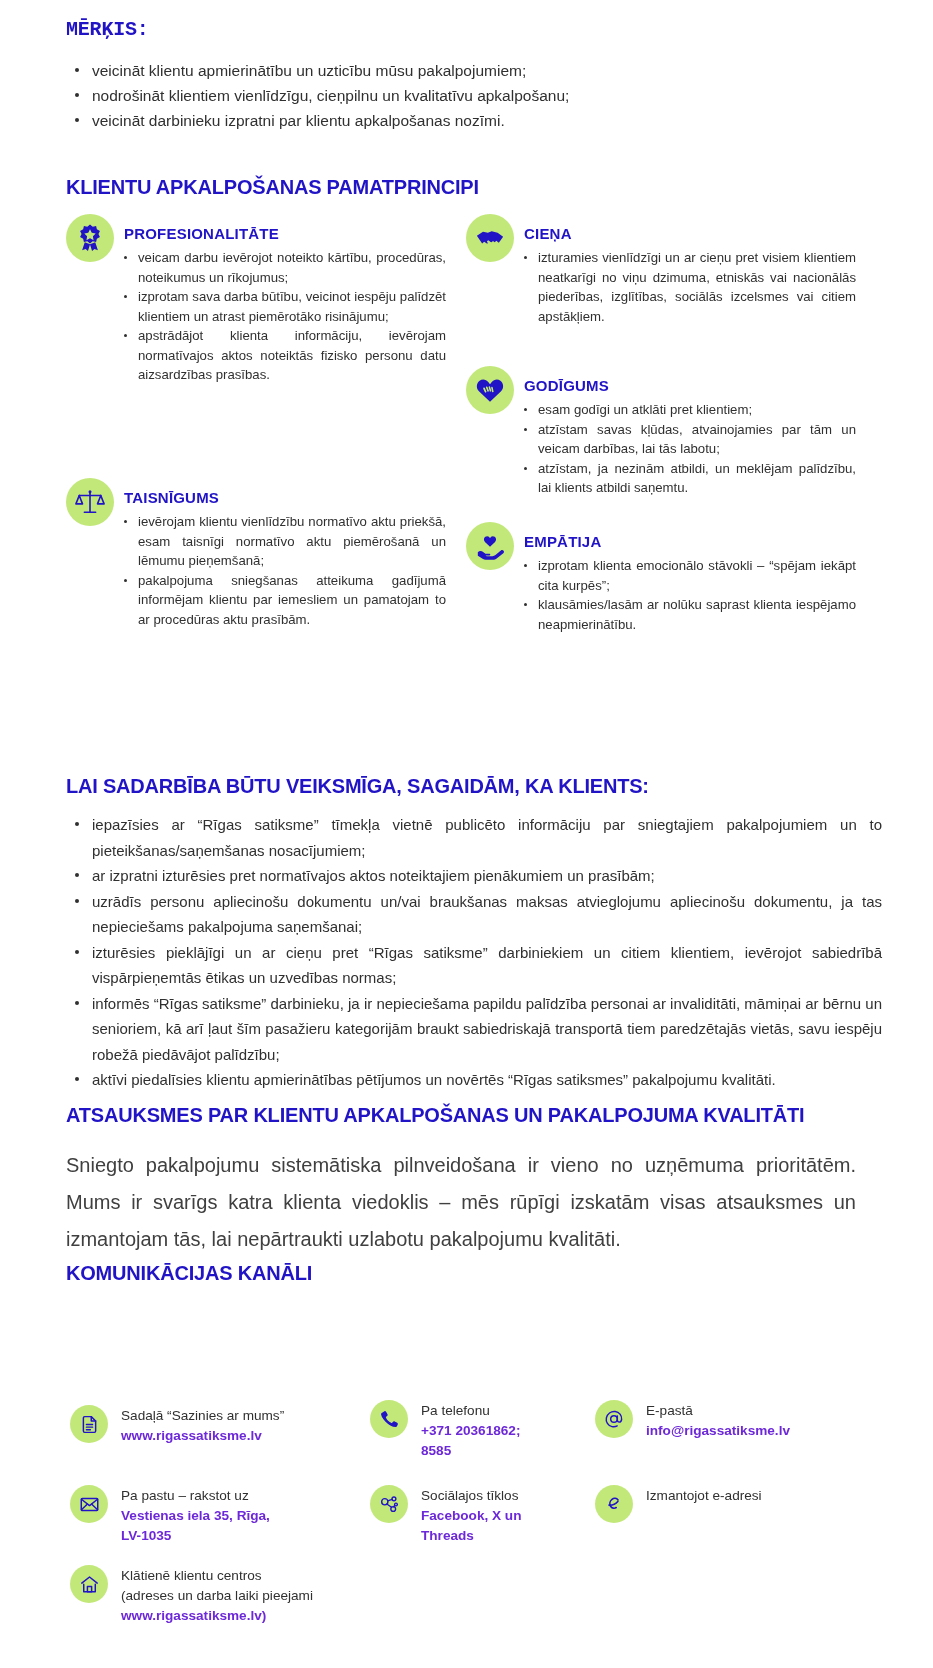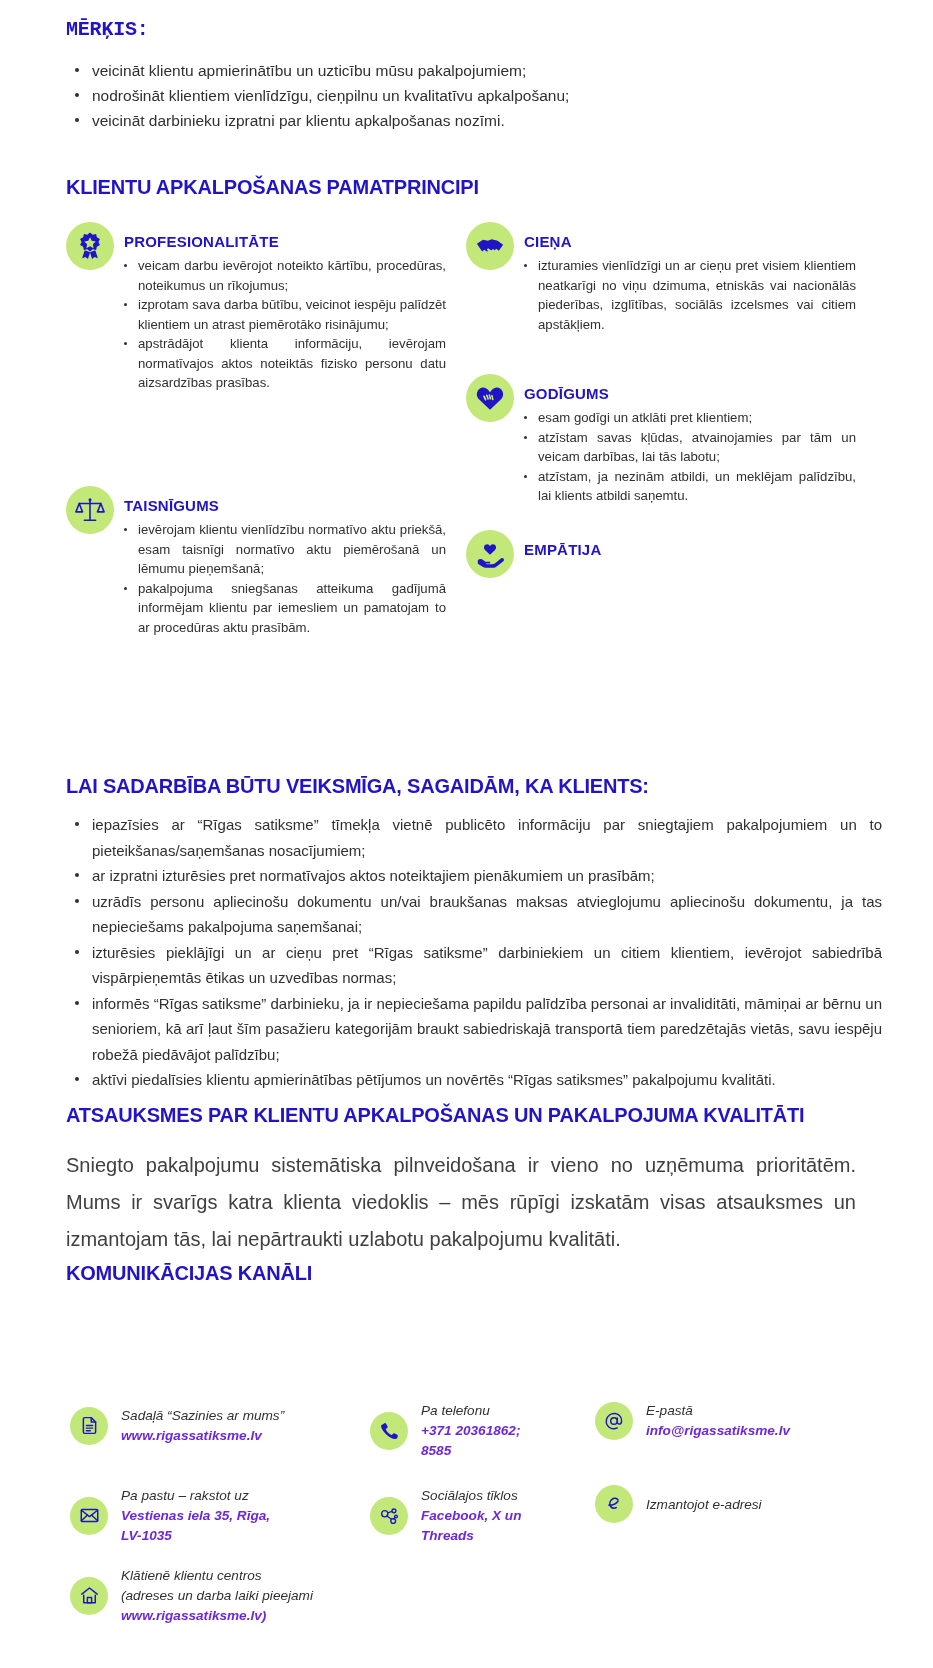--- a/index.html
+++ b/index.html
@@ -49,21 +49,21 @@
     content:"";
     position:absolute;
     left:-17px; top:10px;
     width:4px;height:4px;border-radius:50%;
     background:#303030;
   }
 
   
   .principles{
     position:absolute;
-    left:0; top:222px;
+    left:0; top:214px;
     width:904px;
     height:500px;
   }
   .pcol{position:absolute;}
   .pcol.left{left:66px;width:380px;}
   .pcol.right{left:466px;width:390px;}
 
   .pblock{position:relative;margin-bottom:4px;}
   .picon{
     position:absolute;
@@ -137,22 +137,21 @@
 
   
   .chan-grid{
     position:absolute;
     left:60px; top:1310px;
     width:870px;
   }
   .chan{
     position:absolute;
     display:flex;
-    align-items:center;
-    font-style:italic;
+    align-items:flex-start;
   }
   .cicon{
     flex:0 0 auto;
     width:38px;height:38px;
     border-radius:50%;
     background:#c3e87a;
     display:flex;align-items:center;justify-content:center;
     margin-right:13px;
   }
   .cicon svg{display:block;}
@@ -259,20 +258,24 @@
       </div>
 
       <div class="pblock">
         <span class="picon">
           <svg width="30" height="30" viewBox="0 0 32 32" fill="#2113c6">
             <path d="M16 16.8 10.6 11.6C9 10.1 9.2 7.5 11 6.2c1.5-1 3.4-.7 4.5.6l.5.7.5-.7c1.1-1.3 3-1.6 4.5-.6 1.8 1.3 2 3.9.4 5.4z"></path>
             <path d="M3 22.6c1.8-1.8 4-1.5 6 0l2.2 1.7h4.3c1.1 0 1.1 1.7 0 1.7h-4.3l1.3.9h6.1c1.2 0 2.3-.4 3.2-1.2l5.8-4.9c.9-.7 2.2-.6 2.9.3.6.8.5 2-.3 2.7L23.4 29c-1.3 1.1-2.9 1.7-4.6 1.7h-7.3c-1.2 0-2.4-.4-3.4-1.1L3 26.3z"></path>
           </svg>
         </span>
         <h3 class="ptitle">EMPĀTIJA</h3>
+        <ul class="plist">
+          <li>izprotam klienta emocionālo stāvokli – “spējam iekāpt cita kurpēs”;</li>
+          <li>klausāmies/lasām ar nolūku saprast klienta iespējamo neapmierinātību.</li>
+        </ul>
       </div>
 
     </div>
   </div>
 
   <h2 class="sec-head h-lai">LAI SADARBĪBA BŪTU VEIKSMĪGA, SAGAIDĀM, KA KLIENTS:</h2>
   <ul class="exp-list">
     <li>iepazīsies ar “Rīgas satiksme” tīmekļa vietnē publicēto informāciju par sniegtajiem pakalpojumiem un to pieteikšanas/saņemšanas nosacījumiem;</li>
     <li>ar izpratni izturēsies pret normatīvajos aktos noteiktajiem pienākumiem un prasībām;</li>
     <li>uzrādīs personu apliecinošu dokumentu un/vai braukšanas maksas atvieglojumu apliecinošu dokumentu, ja tas nepieciešams pakalpojuma saņemšanai;</li>

